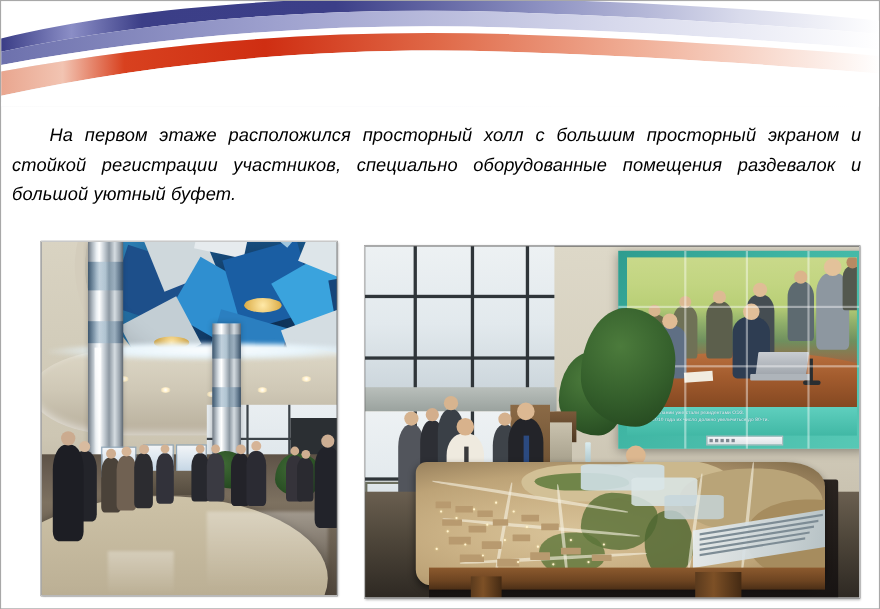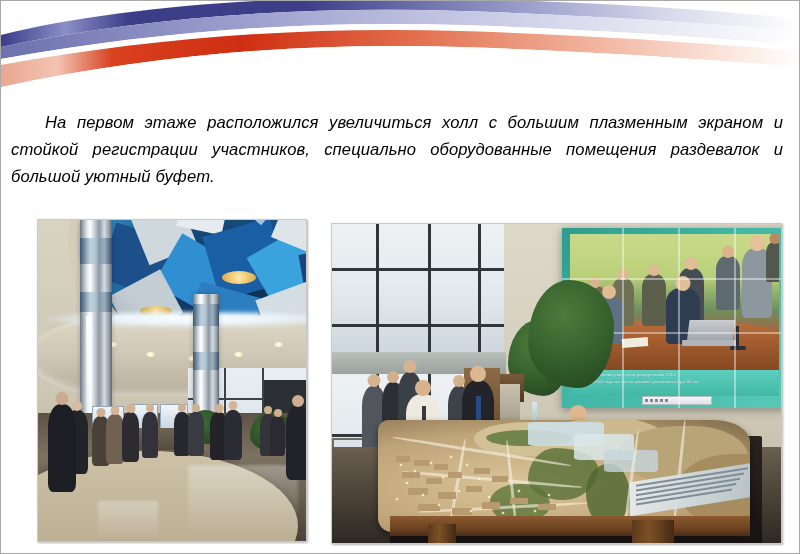--- a/index.html
+++ b/index.html
@@ -347,21 +347,21 @@
                C700,42 590,34 460,30 C300,25 150,37 0,64 Z" fill="#ffffff"></path>
 
       <path d="M0,64 C150,37 300,25 460,30 C590,34 700,42 800,50 L800,66
                C700,58 590,50 460,46 C300,41 150,54 0,86 Z" fill="url(#gRed)"></path>
 
       <path d="M0,86 C150,54 300,41 460,46 C590,50 700,58 800,66 L800,96 L0,96 Z" fill="#ffffff"></path>
       <path d="M0,92 C170,62 340,52 520,58 C650,62 730,70 800,76 L800,96 L0,96 Z" fill="#ffffff" opacity="0.9"></path>
     </svg>
   </div>
 
-  <div class="body-text">На первом этаже расположился увеличиться холл с большим плазменным экраном и стойкой регистрации участников, специально оборудованные помещения раздевалок и большой уютный буфет.</div>
+  <div class="body-text">На первом этаже расположился просторный холл с большим просторный экраном и стойкой регистрации участников, специально оборудованные помещения раздевалок и большой уютный буфет.</div>
 
   <div class="photo" id="photo-left">
     <div class="scene blurify">
 
       <div class="lay l-wall"></div>
 
       <div class="lay l-dome">
         <div class="shard" style="left:4%;top:40%;width:22%;height:26%;background:#1d4f8a;transform:rotate(18deg);"></div>
         <div class="shard" style="left:14%;top:22%;width:18%;height:30%;background:#cfd8dc;transform:rotate(-22deg);"></div>
         <div class="shard" style="left:24%;top:46%;width:20%;height:26%;background:#2f8fd0;transform:rotate(30deg);"></div>

